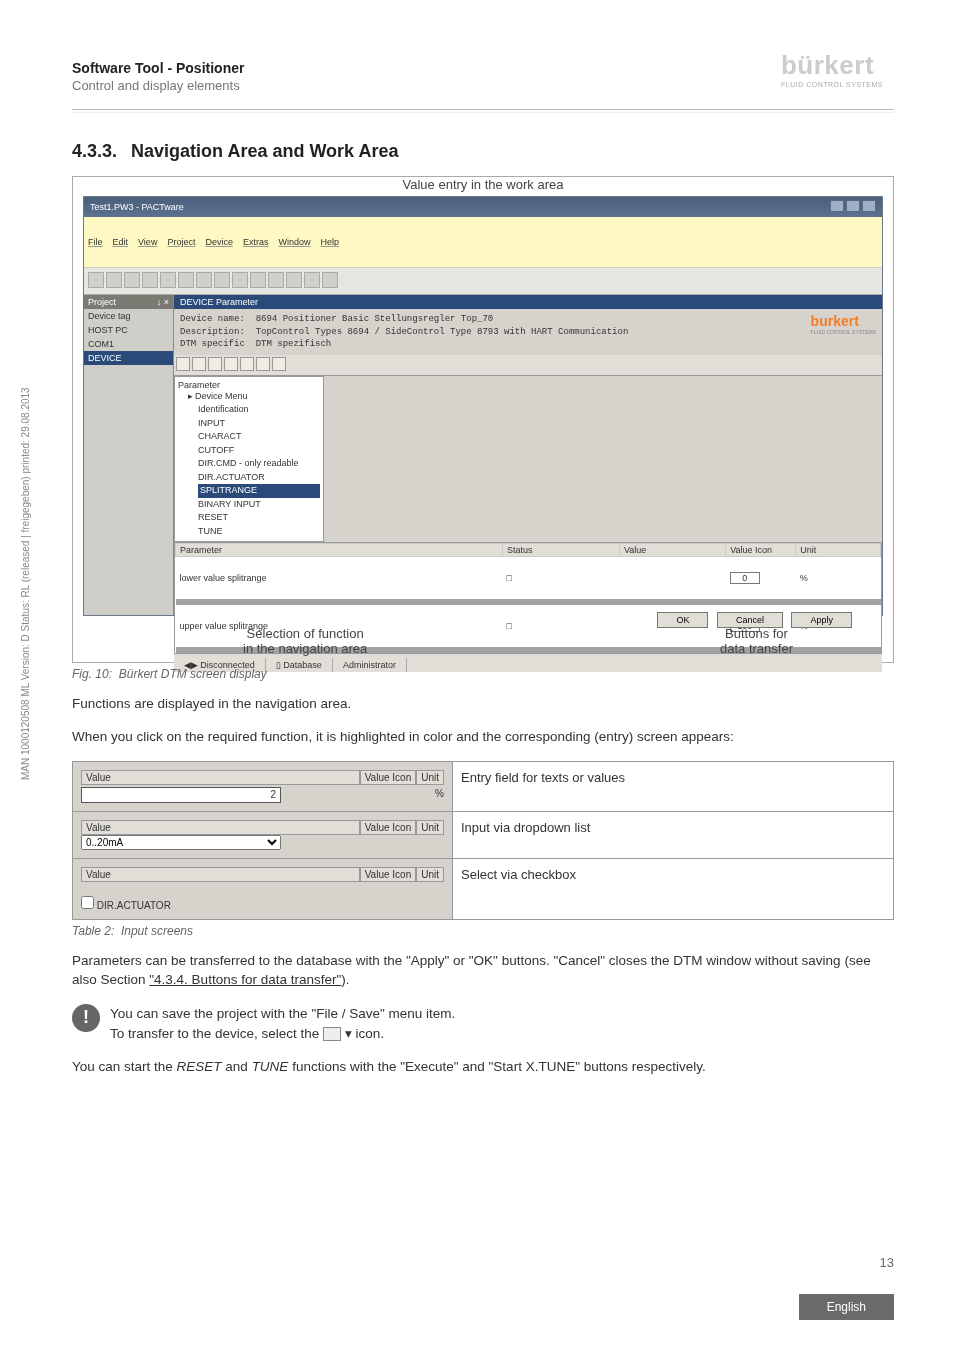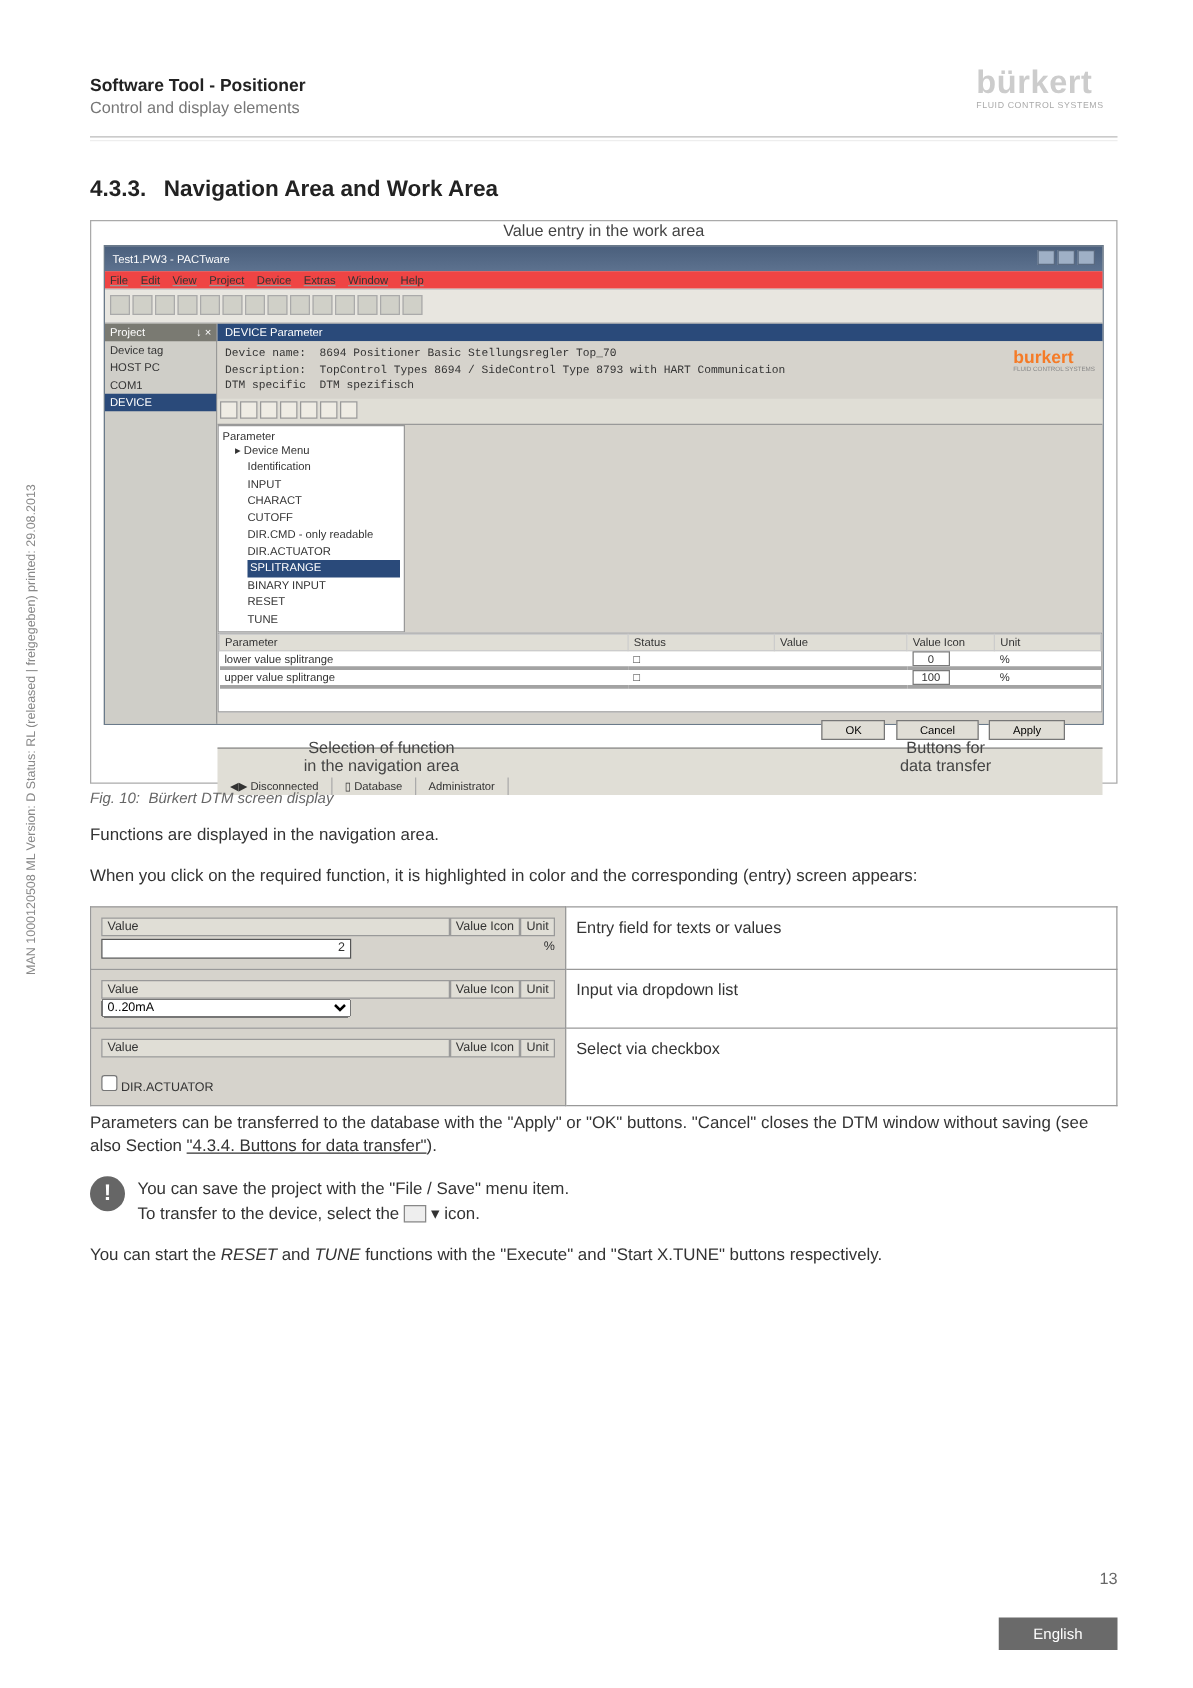--- a/index.html
+++ b/index.html
@@ -33,21 +33,21 @@
   .hdr-logo small { display:block; font-size:7px; font-weight:normal; color:#aaa; letter-spacing:0.5px;}
   hr.rule { border:none; border-top:1px solid #bbb; margin: 16px 0 0 0; }
   hr.rule2 { border:none; border-top:1px solid #eee; margin: 2px 0 24px 0; }
   h2.section { font-size: 18px; font-weight: bold; color: #222; margin: 28px 0 14px 0; }
   h2.section .num { margin-right: 14px; }
   .figure { border:1px solid #aaa; background:#fff; margin-bottom:4px; }
   .fig-caption-val { font-size:13px; text-align:center; color:#444; margin-bottom:2px;}
   .app-window { border:1px solid #6a7a8a; margin:4px 10px 10px 10px; background:#d6d3cc; font-size:9px; }
   .titlebar { background: linear-gradient(#4a5f7c,#5d728f); color:#fff; padding:3px 6px; display:flex; justify-content:space-between; align-items:center;}
   .titlebar .winbtns span{ display:inline-block;width:14px;height:12px;background:#9fb0c6;margin-left:2px;border:1px solid #5a6a80;}
-  .menubar { background:#ef4444; padding:2px 4px; color:#333; }
+  .menubar { background:#fef9c3; padding:20px 4px; color:#333; }
   .menubar span{ margin-right:10px; text-decoration:underline; text-decoration-color:#999;}
   .toolbar { background:#e8e6e0; padding:4px; border-top:1px solid #ccc; border-bottom:1px solid #aaa;}
   .toolbar span{ display:inline-block;width:16px;height:16px;background:#d0d0c8;margin-right:2px;border:1px solid #aaa;}
   .app-body { display:flex; height:320px;}
   .proj-panel { width:90px; background:#cfcec8; border-right:1px solid #888;}
   .proj-panel .hdr{ background:#7a7a72;color:#fff;padding:2px 4px;display:flex;justify-content:space-between;}
   .proj-panel .item{ padding:2px 4px; color:#333;}
   .proj-panel .sel{ background:#2a4a7a;color:#fff;}
   .main-panel { flex:1; background:#d6d3cc; padding:0;}
   .dev-hdr{ background:#2a4a7a;color:#fff;padding:2px 6px;}
@@ -59,21 +59,21 @@
   .mini-toolbar span{display:inline-block;width:14px;height:14px;border:1px solid #999;margin-right:2px;background:#efece4;}
   .content-row{ display:flex; height:230px;flex-direction:column;}
   .navtree{ width:150px; border:1px solid #999; background:#fff;padding:3px;}
   .navtree .thdr{font-weight:normal;color:#333;}
   .navtree ul{list-style:none;margin-left:10px;}
   .navtree li{line-height:1.5;white-space:nowrap;}
   .navtree li.sel{background:#2a4a7a;color:#fff;padding:0 2px;}
   .worktable{ flex:1; background:#fff; border:1px solid #999; margin-left:0;}
   .worktable table{width:100%;border-collapse:collapse;}
   .worktable th{font-weight:normal;background:#e0ded6;border:1px solid #ccc;padding:1px 4px;text-align:left;}
-  .worktable td{padding:0 4px;border-bottom:3px solid #a3a3a3;}
+  .worktable td{padding:15px 4px;border-bottom:6px solid #a3a3a3;}
   .worktable .ebox{border:1px solid #7a7a7a;padding:0 2px;background:#fff;width:30px;display:inline-block;text-align:center;}
   .btnrow{ text-align:right; padding:6px 30px;}
   .btnrow button{ font-size:9px;padding:2px 18px;margin-left:6px;background:#e0ded6;border:1px solid #777;}
   .statusbar{display:flex;background:#e0ded6;border-top:1px solid #888;}
   .statusbar div{padding:2px 10px;border-right:1px solid #aaa;margin-top:23px;}
   .callouts{ display:flex; justify-content:space-between; padding:0 100px 6px 170px;}
   .callouts div{ font-size:13px;color:#444;text-align:center;}
   .fig-label{ font-style:italic; font-size:12px;color:#666;margin:4px 0 14px 0;}
   p.body{ font-size:13.5px; color:#333; margin-bottom:14px; line-height:1.4;}
   table.inputs{ width:100%; border-collapse:collapse; margin-bottom:4px;}
@@ -256,20 +256,21 @@
               <div class="cell">Value Icon</div>
               <div class="cell">Unit</div>
             </div>
         <div style="height:14px"></div>
         <label><input type="checkbox" style=""> <span>DIR.ACTUATOR</span></label>
       </td>
       <td>Select via checkbox</td>
     </tr>
   </tbody>
     </table>
+  <div class="fig-label"><span>Table 2:</span>&nbsp;&nbsp;<span>Input screens</span></div>
 
   <p class="body">
     <span>Parameters can be transferred to the database with the "Apply" or "OK" buttons. "Cancel" closes the DTM window without saving (see also Section </span><a class="xref">"4.3.4. Buttons for data transfer"</a><span>).</span>
   </p>
 
   <div class="notewrap">
     <div class="noteicon">!</div>
     <div class="notetext">
       <div>You can save the project with the "File / Save" menu item.</div>
       <div><span>To transfer to the device, select the </span><span class="smicon"></span> ▾<span> icon.</span></div>

